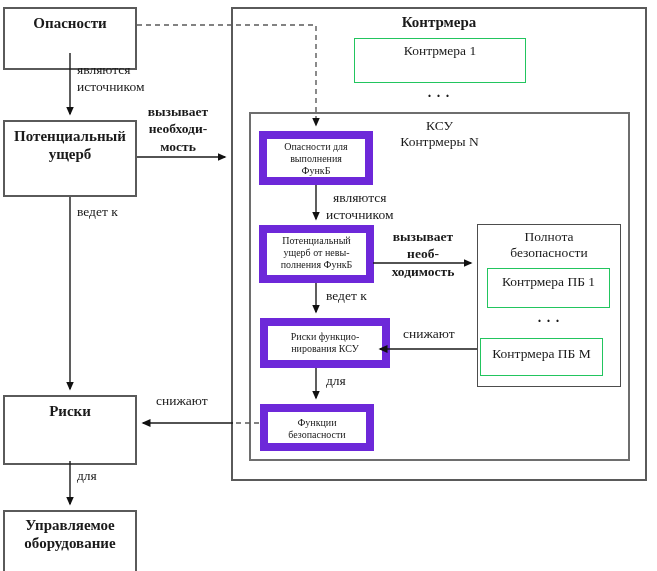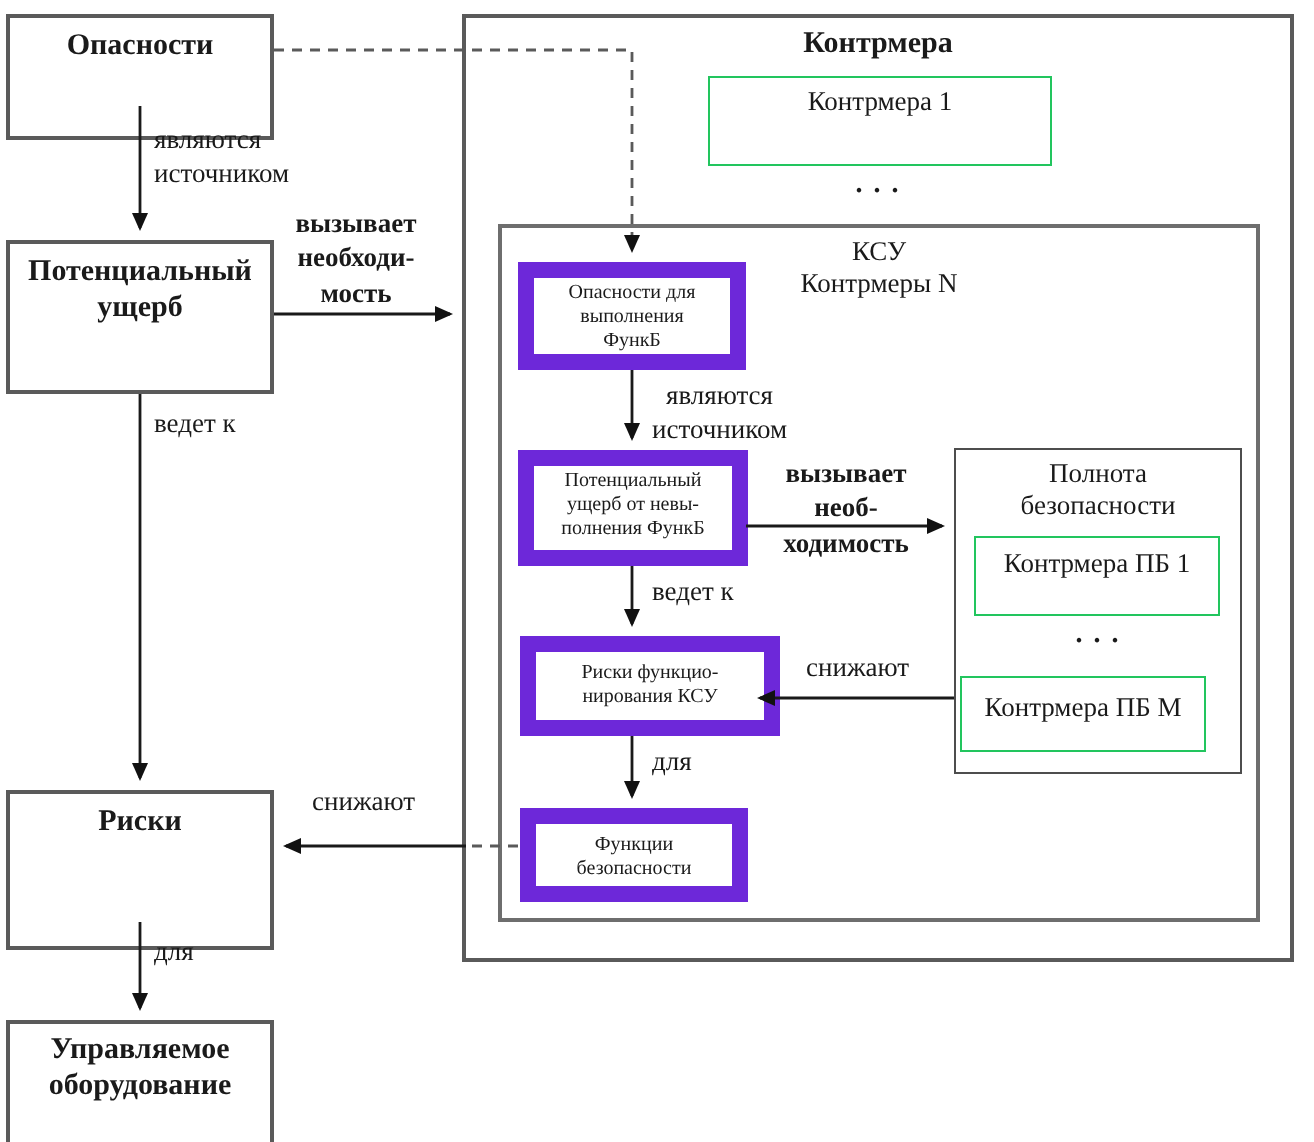--- a/index.html
+++ b/index.html
@@ -82,21 +82,21 @@
     <span class="ml">Потенциальный
 ущерб</span>
   </div>
 
   <div class="lbl lbl-c" style="left:140px; top:103px; width:76px;">вызывает
 необходи-
 мость</div>
 
   <div class="lbl" style="left:77px; top:203px;">ведет к</div>
 
-  <div class="box bold-box" style="left:3px; top:395px; width:134px; height:80px; padding-top:5px;">
+  <div class="box bold-box" style="left:3px; top:395px; width:134px; height:70px; padding-top:5px;">
     <span class="ml">Риски</span>
   </div>
 
   <div class="lbl" style="left:156px; top:392px;">снижают</div>
 
   <div class="lbl" style="left:77px; top:467px;">для</div>
 
   <div class="box bold-box" style="left:3px; top:510px; width:134px; height:71px; padding-top:4px;">
     <span class="ml">Управляемое
 оборудование</span>

